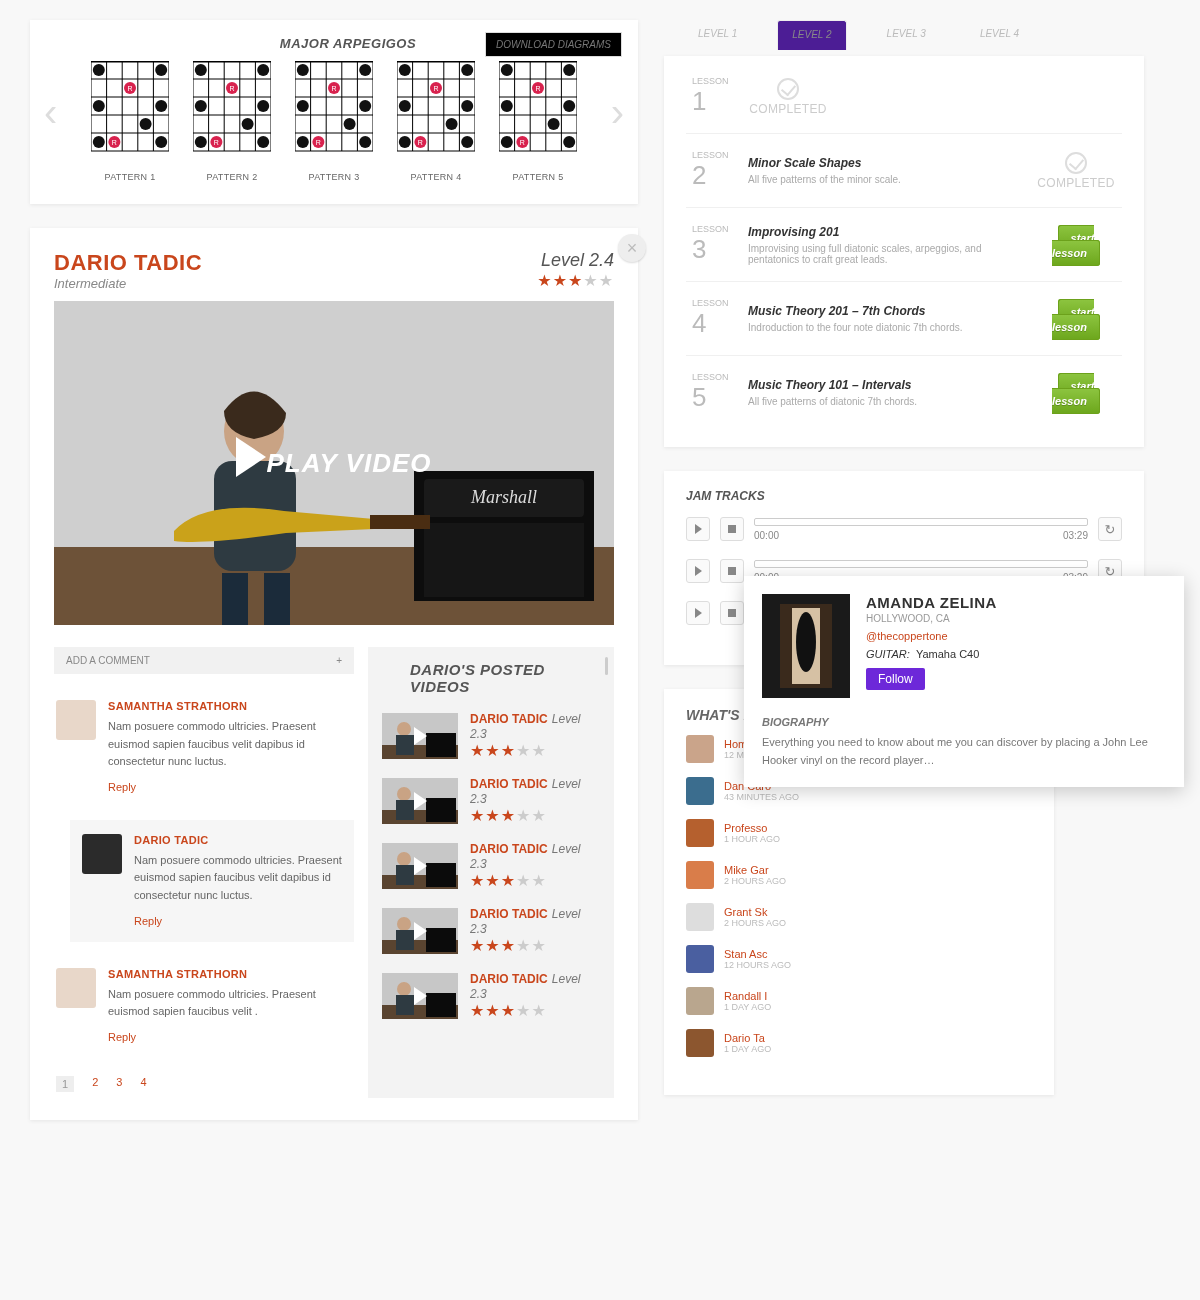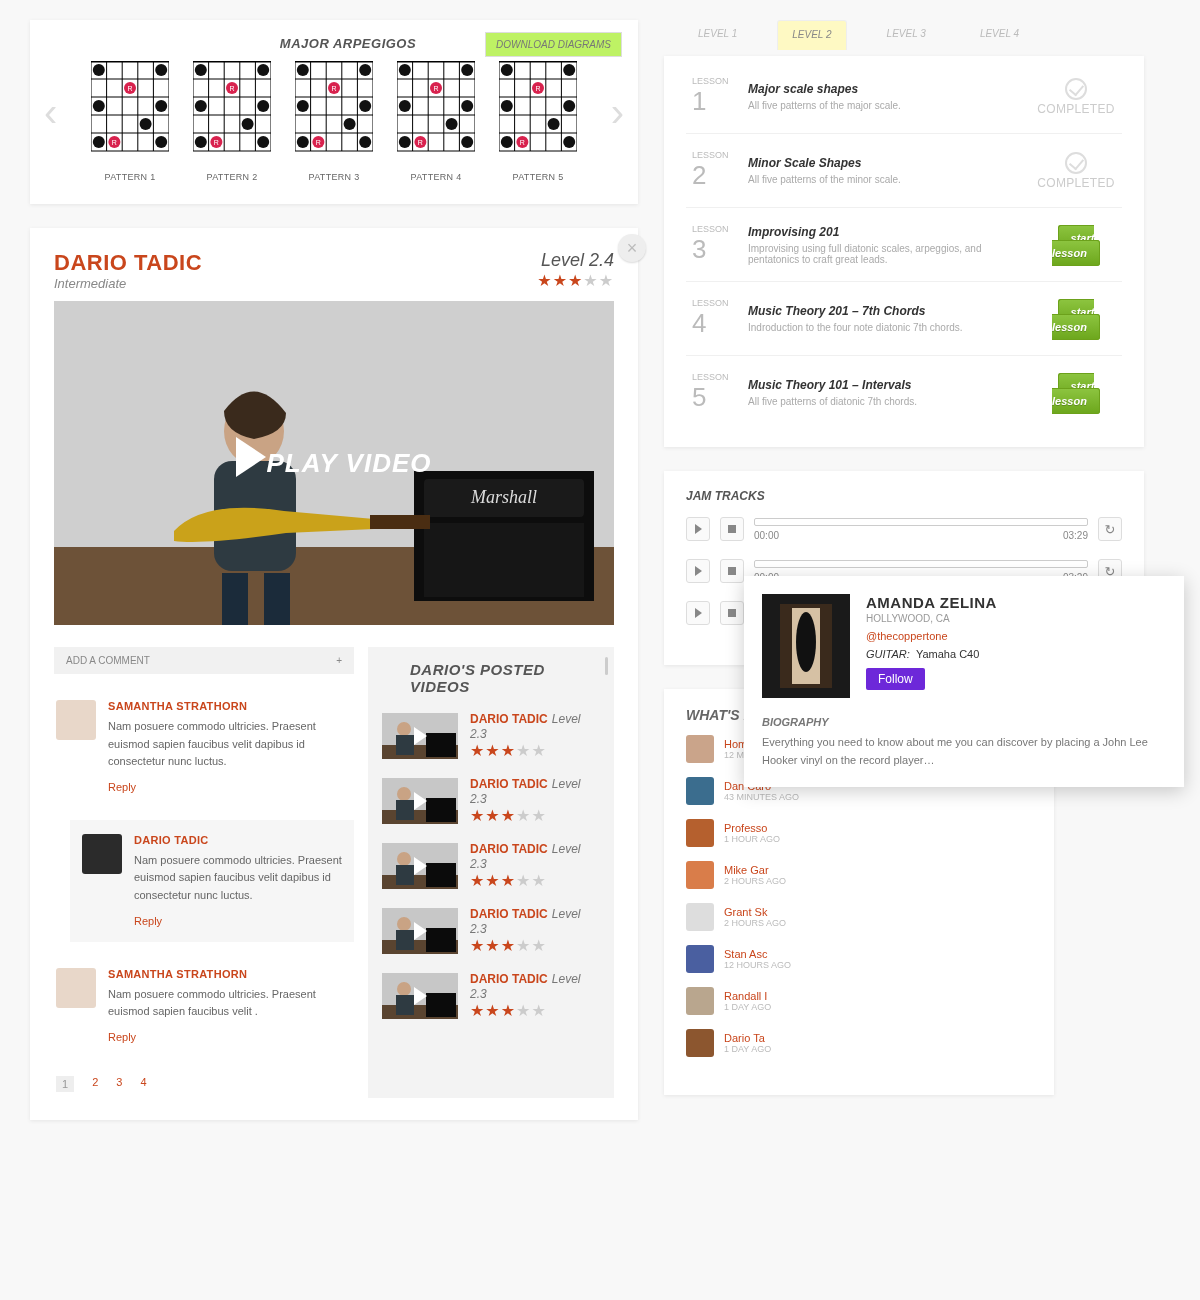--- a/index.html
+++ b/index.html
@@ -14,21 +14,21 @@
 
   
   .page { padding:20px 30px 40px; }
   .row { display:flex; gap:26px; align-items:flex-start;}
   .left-col { width:608px; display:flex; flex-direction:column; gap:24px;}
   .right-col { width:480px; display:flex; flex-direction:column; gap:24px; position:relative;}
 
   
   .diag-panel { padding:16px 60px 22px; position:relative; }
   .diag-head { display:flex; justify-content:center; position:relative; margin-bottom:10px;}
-  .diag-head .dl { position:absolute; right:-44px; top:-4px; background:#bef264; border:1px solid #ddd; color:#777; font-size:10px; padding:6px 10px; font-style:italic; cursor:pointer;}
+  .diag-head .dl { position:absolute; right:-44px; top:-4px; background:#000000; border:1px solid #ddd; color:#777; font-size:10px; padding:6px 10px; font-style:italic; cursor:pointer;}
   .arrow-l, .arrow-r { position:absolute; top:50%; transform:translateY(-50%); font-size:40px; color:#ddd; cursor:pointer; user-select:none;}
   .arrow-l{left:14px;} .arrow-r{right:14px;}
   .diag-row { display:flex; gap:24px; justify-content:center;}
   .diag-item { text-align:center; }
   .diag-item .cap { font-size:9px; color:#666; margin-top:15px; letter-spacing:.3px;}
   .fret { width:78px; }
 
   
   .video-panel { padding:22px 24px; position:relative;}
   .vp-head { display:flex; justify-content:space-between; align-items:flex-start; margin-bottom:10px;}
@@ -59,21 +59,21 @@
   .posted-panel::after{content:"";position:absolute;top:10px;right:6px;width:3px;height:18px;background:#ccc;border-radius:2px;}
   .posted-row { display:flex; gap:12px; align-items:center; margin-top:16px;}
   .thumb { width:76px; height:46px; background:#111; position:relative; flex:none;}
   .thumb .pt { position:absolute; inset:0; margin:auto; width:0;height:0;border-left:13px solid #fff;border-top:9px solid transparent;border-bottom:9px solid transparent;}
   .pr-name { color:#c9461c; font-weight:700; font-size:12px;}
   .pr-level { font-style:italic; color:#777; font-size:12px; margin-left:4px;}
 
   
   .lesson-tabs { display:flex; gap:26px; font-size:10px; color:#bbb; padding:0 20px 6px; }
   .lesson-tabs .tab { padding:8px 14px 10px; cursor:pointer; font-style:italic;}
-  .lesson-tabs .tab.active { background:#fef9c3; border:1px solid #eee; border-bottom:none; color:#888; border-radius:3px 3px 0 0;font-style:italic;}
+  .lesson-tabs .tab.active { background:#4c1d95; border:1px solid #eee; border-bottom:none; color:#888; border-radius:3px 3px 0 0;font-style:italic;}
   .lessons { padding:4px 22px 18px;}
   .lesson { display:flex; gap:16px; padding:16px 6px; border-bottom:1px solid #f0f0f0; align-items:center;}
   .lesson:last-child{border-bottom:none;}
   .ln-col { width:40px; text-align:left;}
   .ln-lab { font-size:9px; color:#bbb;}
   .ln-num { font-size:26px; color:#bbb; font-weight:300;}
   .ln-body { flex:1;}
   .ln-title { font-weight:700; font-style:italic; font-size:12px; margin-bottom:4px;}
   .ln-desc { font-size:10px; color:#aaa;}
   .ln-right { width:80px; text-align:center;}
@@ -475,24 +475,20 @@
             <div class="tab active">LEVEL 2</div>
             <div class="tab ">LEVEL 3</div>
             <div class="tab ">LEVEL 4</div>
           </div>
       <div class="card lessons" id="lesson-list">
             <div class="lesson">
      <div class="ln-col">
                 <div class="ln-lab">LESSON</div>
                 <div class="ln-num">1</div>
               </div>
-     <div class="ln-body">
-                <div class="ln-title">Major scale shapes</div>
-                <div class="ln-desc">All five patterns of the major scale.</div>
-              </div>
      <div class="ln-right">
        <div class="check"></div>
                 <div class="comp">COMPLETED</div>
      </div>
    </div>
             <div class="lesson">
      <div class="ln-col">
                 <div class="ln-lab">LESSON</div>
                 <div class="ln-num">2</div>
               </div>

